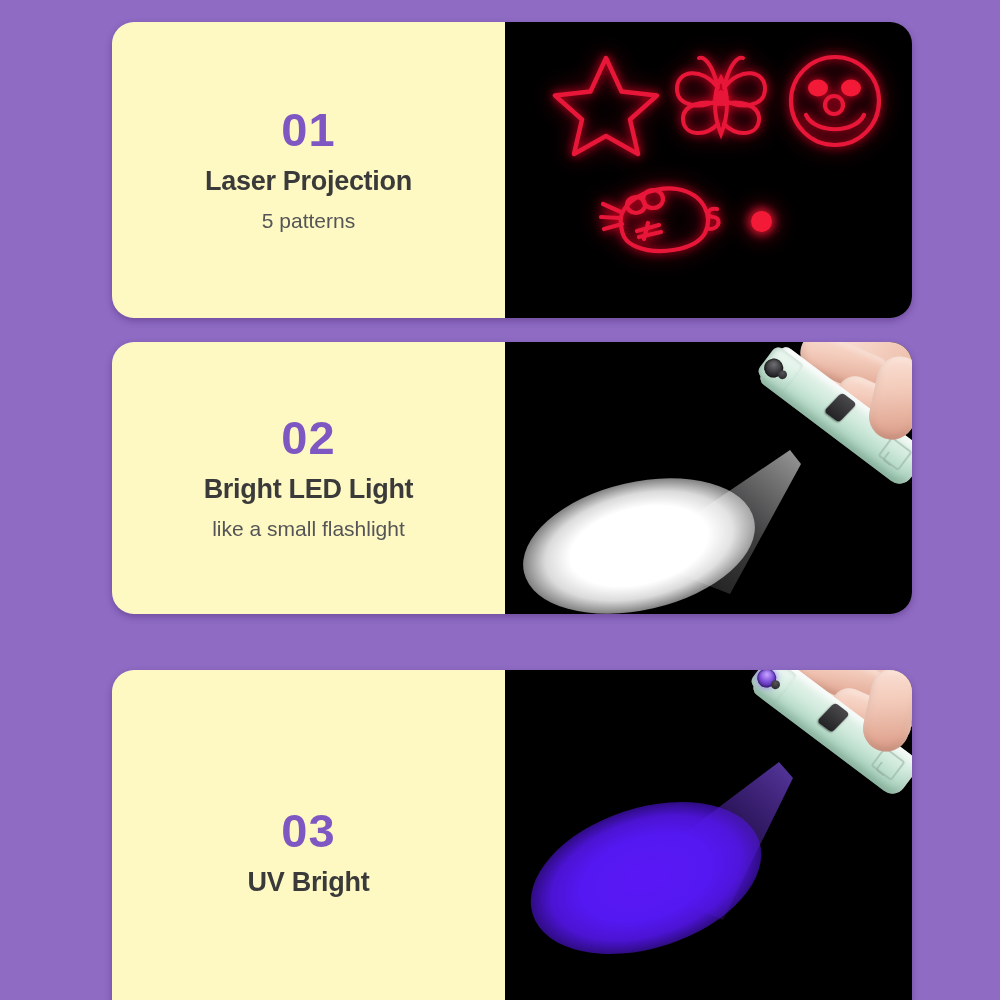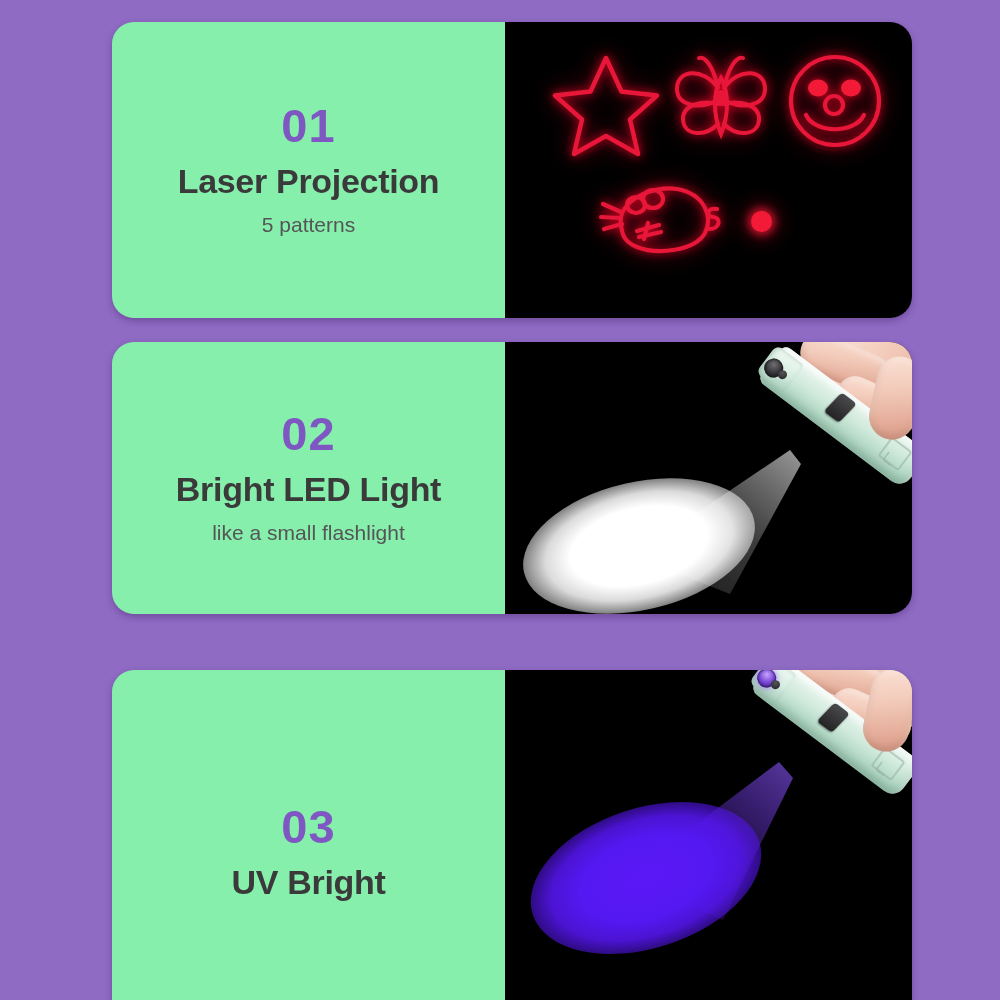--- a/index.html
+++ b/index.html
@@ -18,21 +18,21 @@
     overflow:hidden;
     display:flex;
     box-shadow:0 3px 7px rgba(40,10,70,.30);
   }
   #card-1{top:22px;height:296px;}
   #card-2{top:342px;height:272px;}
   #card-3{top:670px;height:377px;}
 
   .text-half{
     width:393px;
-    background:#86efac;
+    background:#fef9c3;
     display:flex;flex-direction:column;
     align-items:center;justify-content:center;
     text-align:center;
     box-sizing:border-box;
     padding:3px 12px;
   }
   .media-half{
     flex:1;
     background:#000;
     position:relative;
@@ -43,21 +43,21 @@
     color:#7e57c2;
     font-weight:bold;
     font-size:47px;
     letter-spacing:1px;
     line-height:1;
     margin-bottom:14px;
   }
   .title{
     color:#3a3a3a;
     font-weight:bold;
-    font-size:34px;
+    font-size:27px;
     line-height:1.1;
     margin-bottom:12px;
     letter-spacing:-0.3px;
   }
   .subtitle{
     color:#555557;
     font-size:21px;
     line-height:1.18;
     font-weight:400;
   }

